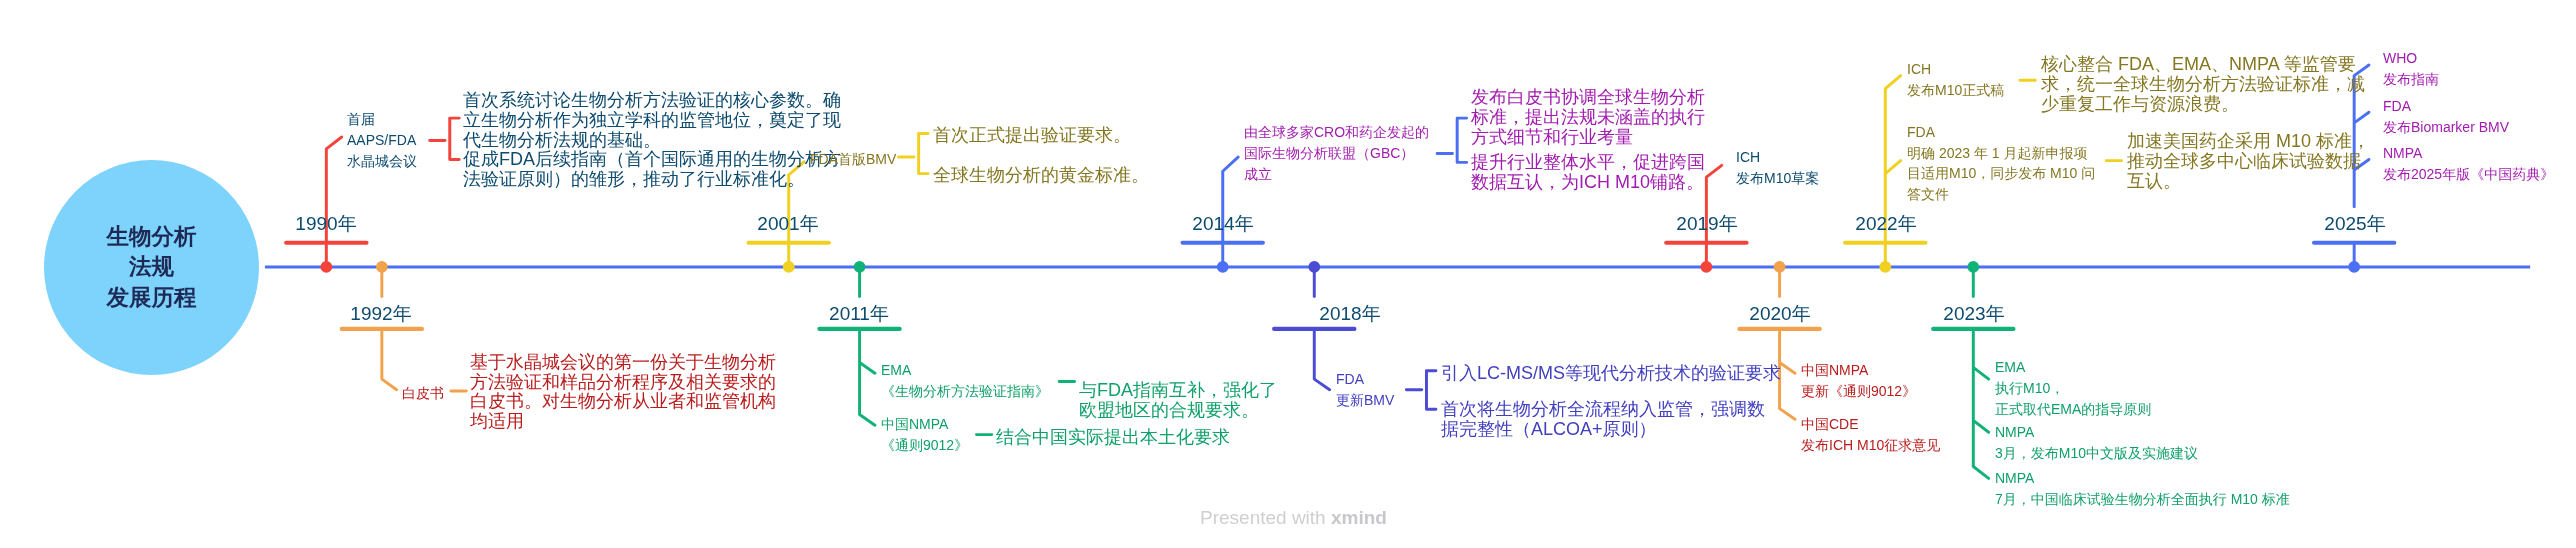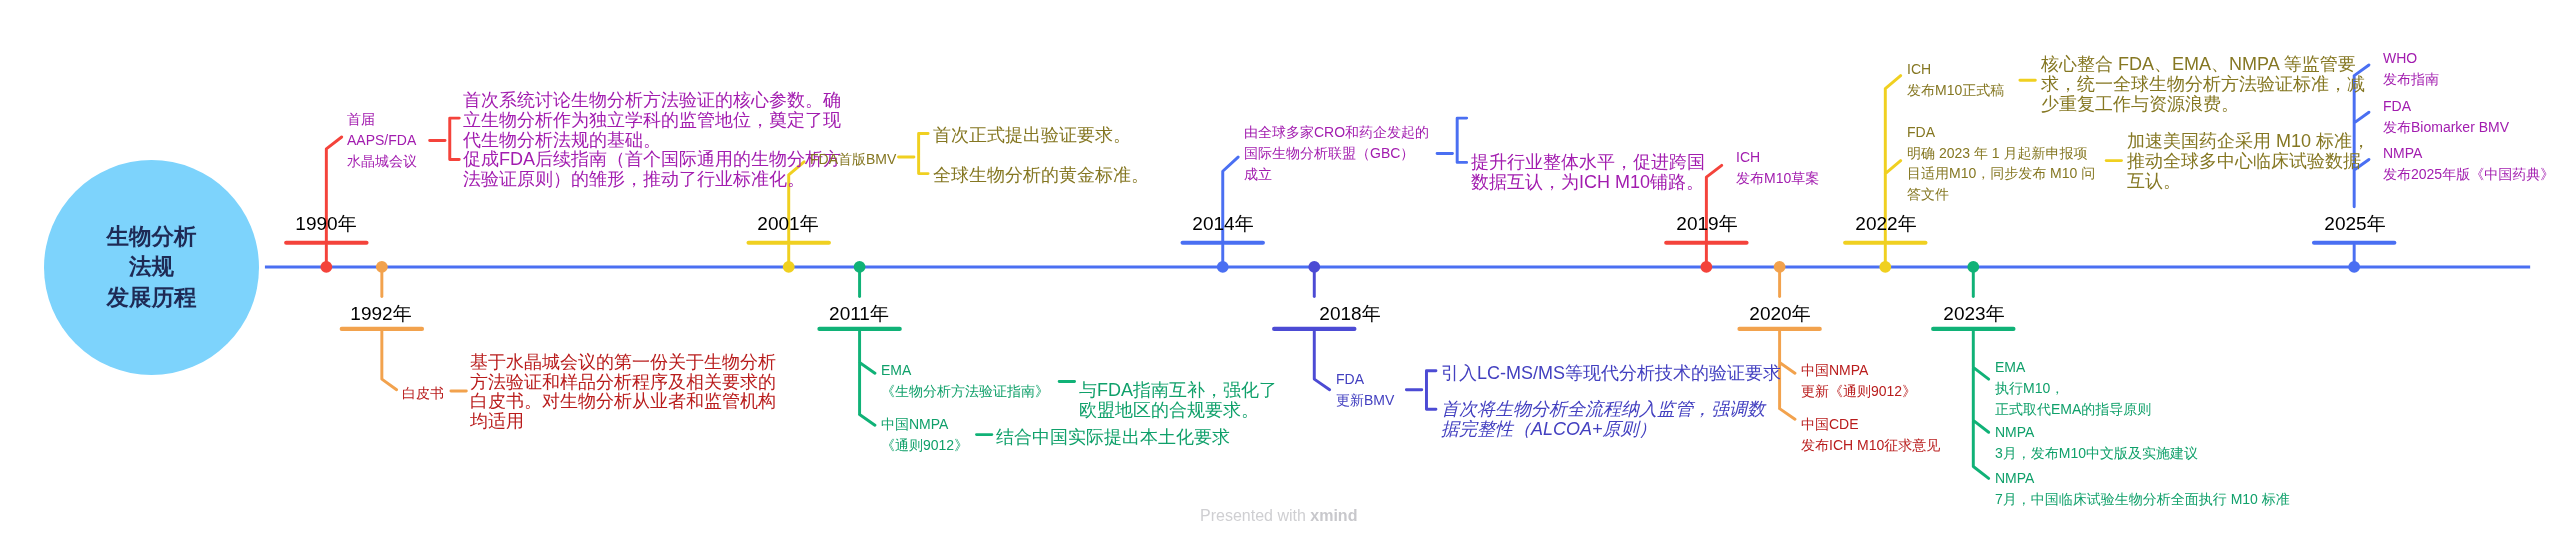--- a/index.html
+++ b/index.html
@@ -1,31 +1,31 @@
 <!DOCTYPE html>
 <html style="font-size:9.5px"><head>
 <meta charset="utf-8">
 <style>
   html,body{margin:0;padding:0;background:#ffffff;}
   .canvas{position:relative;width:2576px;height:548px;background:#ffffff;overflow:hidden;
           font-family:"Liberation Sans","DejaVu Sans",sans-serif;}
   .layer{position:absolute;left:0;top:0;}
   .txt{position:absolute;white-space:pre-line;line-height:21px;font-size:14px;}
   .detail{line-height:20px;font-size:18px;}
-  .year{width:118px;text-align:center;font-size:19px;font-weight:500;color:#000000;white-space:nowrap;}
-  .t-red{color:#a21caf;}
+  .year{width:118px;text-align:center;font-size:19px;font-weight:500;color:#0c4a6e;white-space:nowrap;}
+  .t-red{color:#0c4a6e;}
   .t-orange{color:#b91c1c;}
   .t-yellow{color:#857722;}
   .t-green{color:#0FA06A;}
   .t-blue{color:#a21caf;}
   .t-indigo{color:#4340C0;}
   .root-circle{position:absolute;left:44px;top:160px;width:215px;height:215px;border-radius:50%;
                display:flex;align-items:center;justify-content:center;text-align:center;
                font-size:22.5px;font-weight:bold;line-height:1.35;white-space:pre-line;}
-  .watermark{position:absolute;left:1200px;top:507px;font-size:16px;color:#cfcfd2;white-space:nowrap;}
+  .watermark{position:absolute;left:1200px;top:507px;font-size:19px;color:#cfcfd2;white-space:nowrap;}
   .watermark b{font-weight:bold;color:#c8c8cc;}
   svg{display:block;}
 </style>
 </head>
 <body>
 
 <div class="canvas">
 
   <svg class="layer" width="2576" height="548" viewBox="0 0 4359 928">
 
@@ -148,27 +148,30 @@
 《生物分析方法验证指南》</div>
   <div class="txt detail t-green" style="left:1079px;top:380px;">与FDA指南互补，强化了
 欧盟地区的合规要求。</div>
   <div class="txt t-green" style="left:881px;top:414px;">中国NMPA
 《通则9012》</div>
   <div class="txt detail t-green" style="left:996px;top:427px;">结合中国实际提出本土化要求</div>
 
   <div class="txt t-blue" style="left:1244px;top:122px;">由全球多家CRO和药企发起的
 国际生物分析联盟（GBC）
 成立</div>
+  <div class="txt detail t-blue" style="left:1471px;top:87px;">发布白皮书协调全球生物分析
+标准，提出法规未涵盖的执行
+方式细节和行业考量</div>
   <div class="txt detail t-blue" style="left:1471px;top:152px;">提升行业整体水平，促进跨国
 数据互认，为ICH M10铺路。</div>
 
   <div class="txt t-indigo" style="left:1336px;top:369px;">FDA
 更新BMV</div>
   <div class="txt detail t-indigo" style="left:1441px;top:363px;">引入LC-MS/MS等现代分析技术的验证要求</div>
-  <div class="txt detail t-indigo" style="left:1441px;top:399px;font-style:italic;">首次将生物分析全流程纳入监管，强调数
+  <div class="txt detail t-indigo" style="left:1441px;top:399px;">首次将生物分析全流程纳入监管，强调数
 据完整性（ALCOA+原则）</div>
 
   <div class="txt t-red" style="left:1736px;top:147px;">ICH
 发布M10草案</div>
 
   <div class="txt t-orange" style="left:1801px;top:360px;">中国NMPA
 更新《通则9012》</div>
   <div class="txt t-orange" style="left:1801px;top:414px;">中国CDE
 发布ICH M10征求意见</div>
 

